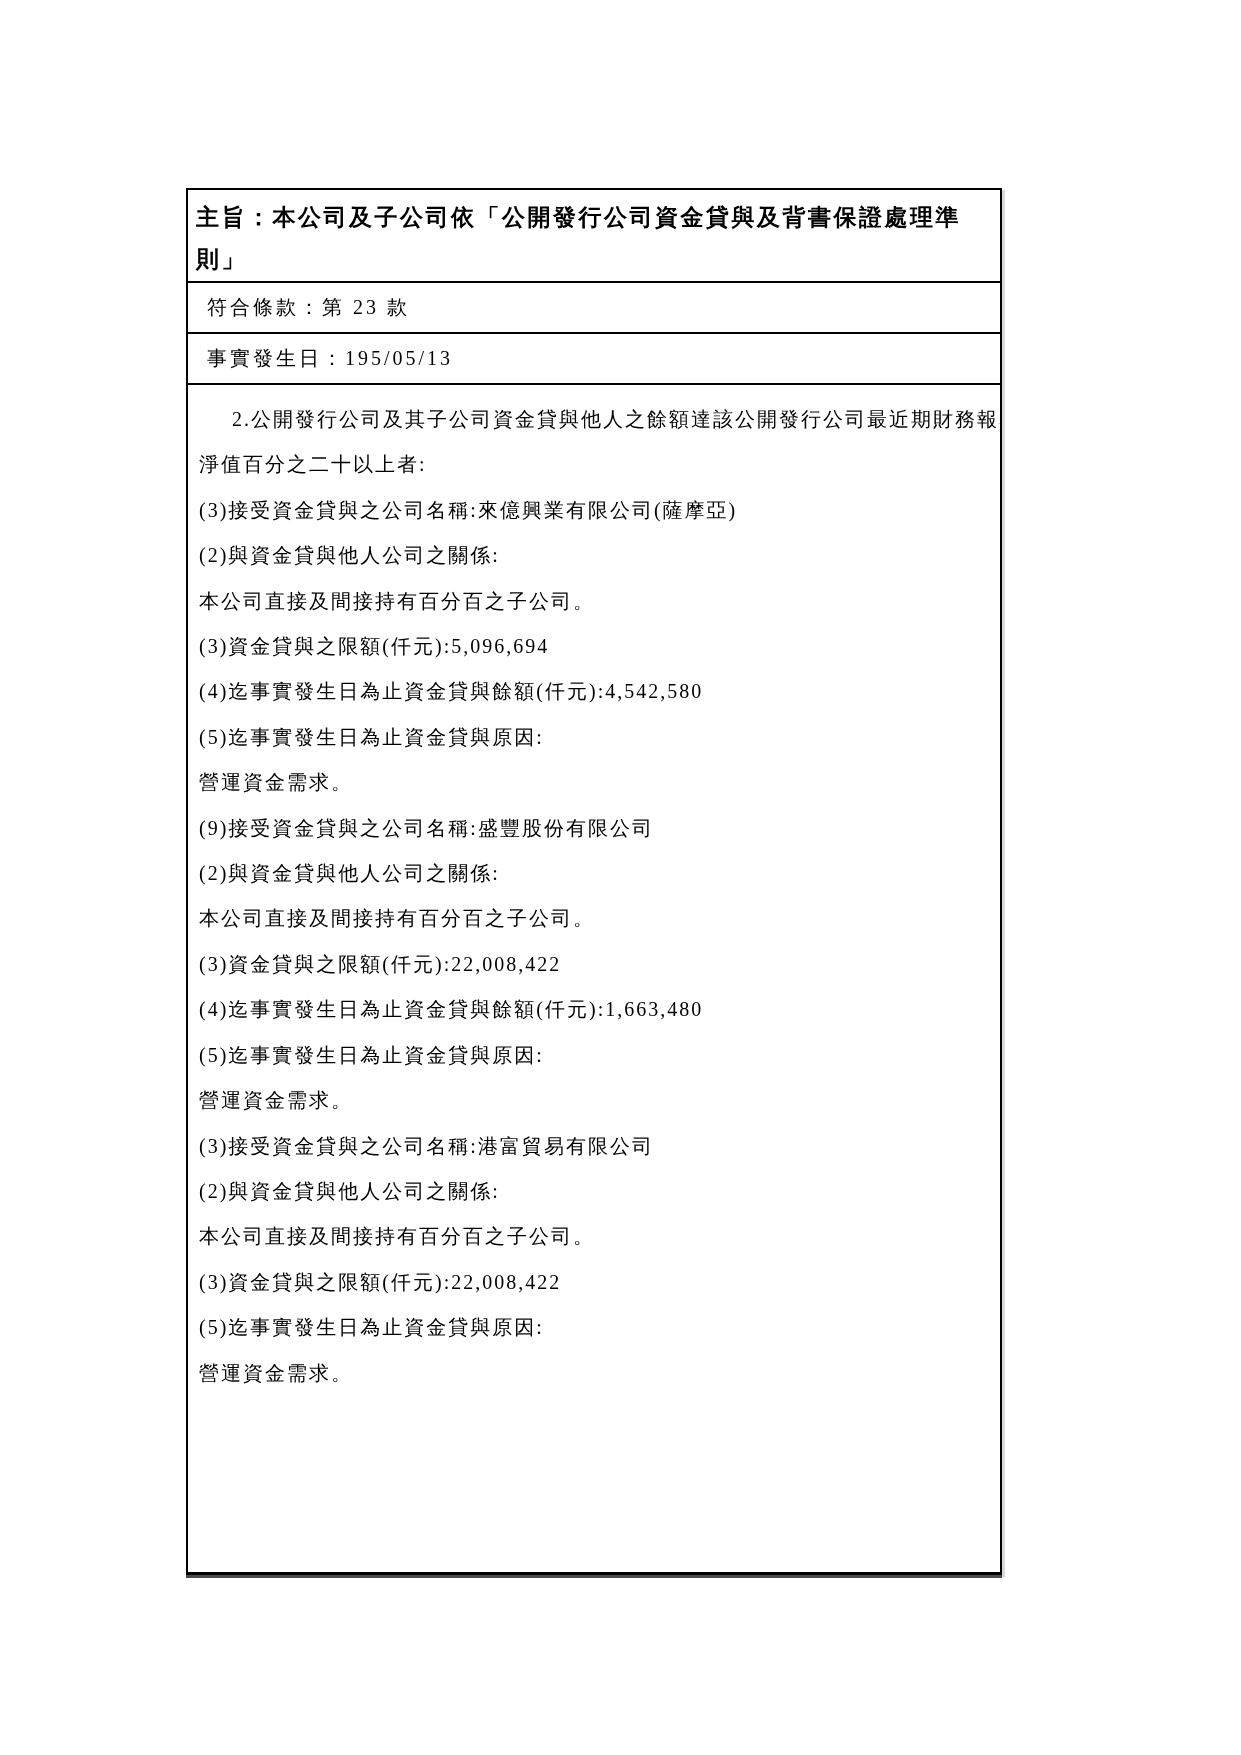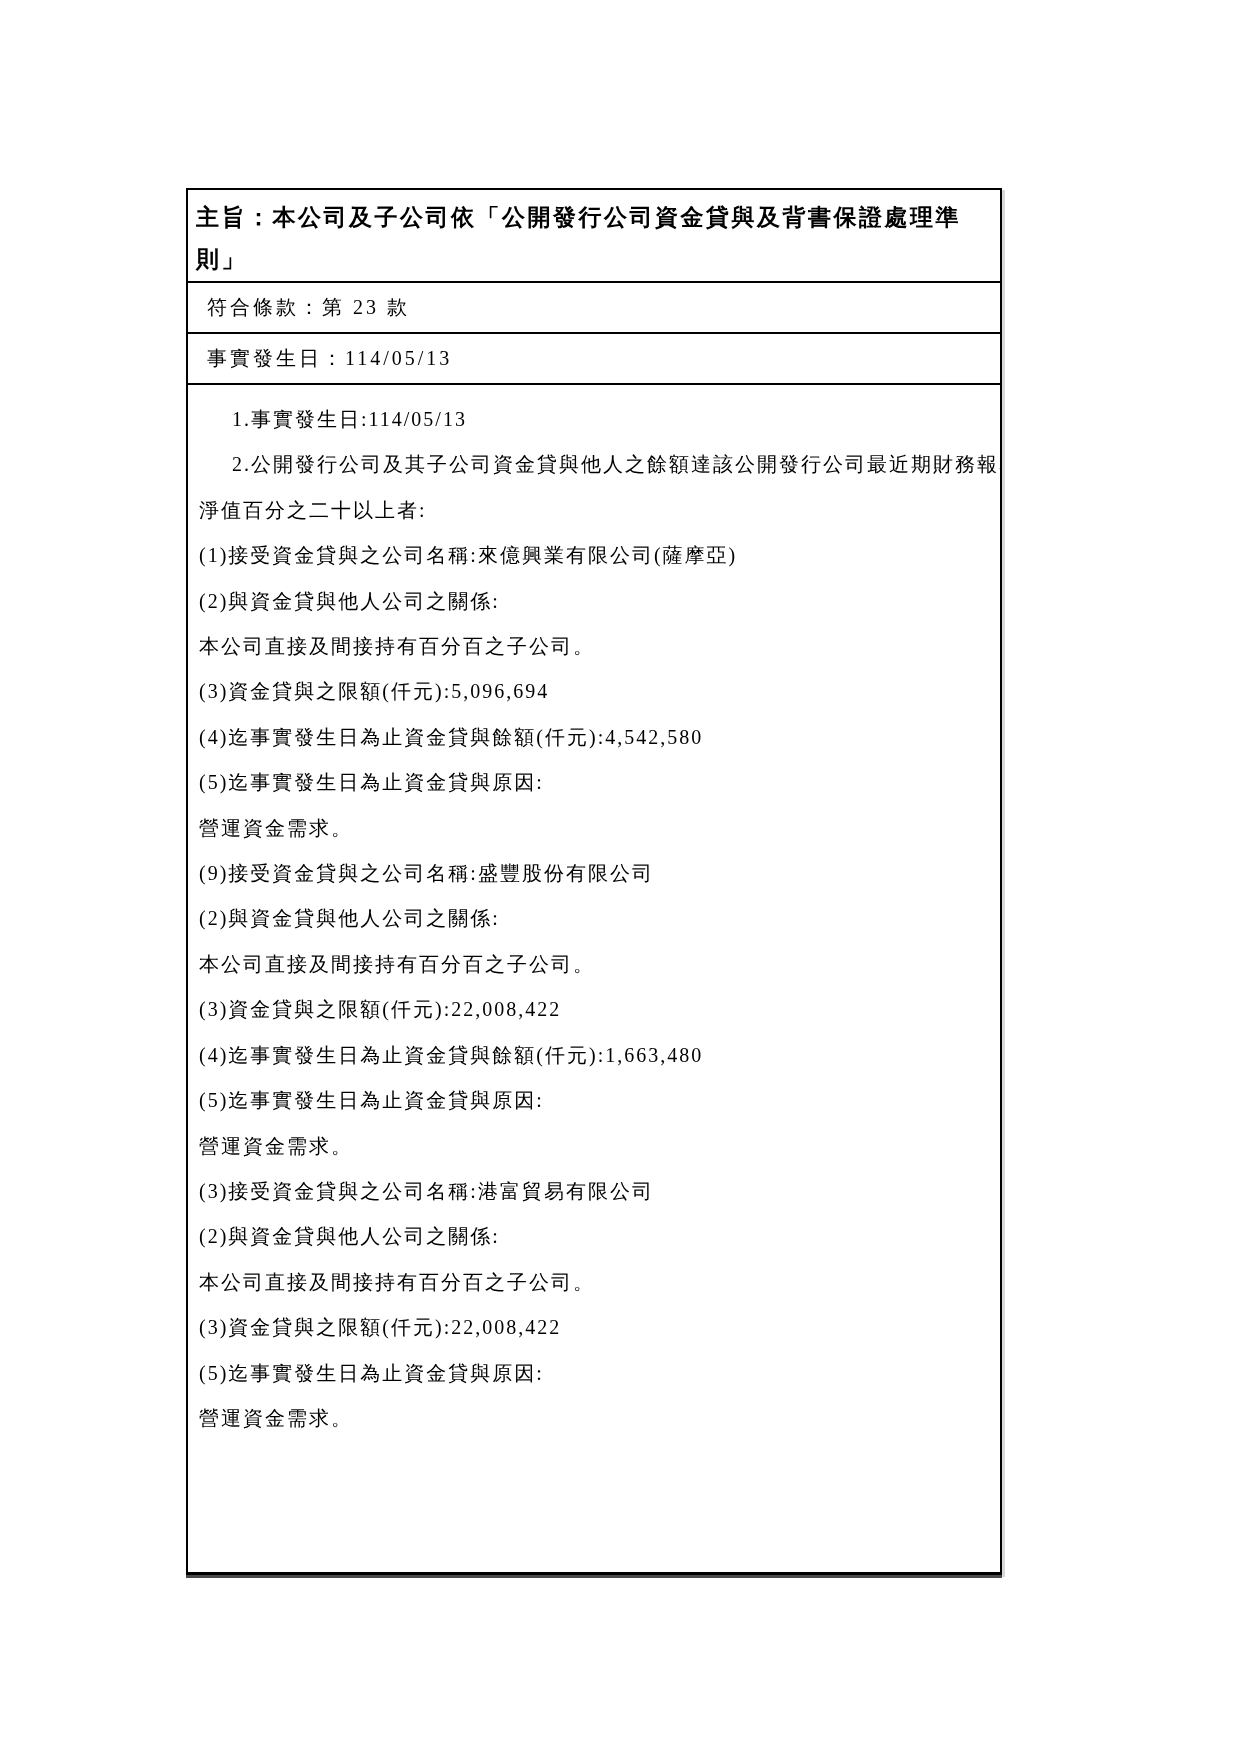--- a/index.html
+++ b/index.html
@@ -72,28 +72,27 @@
 <div class="page">
   <div class="announcement-table">
 
     <div class="row subject-row">
       <div class="subject-line1">主旨：本公司及子公司依「公開發行公司資金貸與及背書保證處理準則」</div>
       <div class="subject-line2">第二十二條第一項第一款規定公告</div>
     </div>
 
     <div class="row field-row">符合條款：第 23 款</div>
 
-    <div class="row field-row">事實發生日：114/05/13</div>
+    <div class="row field-row">事實發生日：195/05/13</div>
 
 
     <div class="row content-row" id="announcement-body">
-        <div class="content-line num">1.事實發生日:114/05/13</div>
         <div class="content-line num">2.公開發行公司及其子公司資金貸與他人之餘額達該公開發行公司最近期財務報表</div>
         <div class="content-line plain">淨值百分之二十以上者:</div>
-        <div class="content-line plain">(1)接受資金貸與之公司名稱:來億興業有限公司(薩摩亞)</div>
+        <div class="content-line plain">(3)接受資金貸與之公司名稱:來億興業有限公司(薩摩亞)</div>
         <div class="content-line plain">(2)與資金貸與他人公司之關係:</div>
         <div class="content-line plain">本公司直接及間接持有百分百之子公司。</div>
         <div class="content-line plain">(3)資金貸與之限額(仟元):5,096,694</div>
         <div class="content-line plain">(4)迄事實發生日為止資金貸與餘額(仟元):4,542,580</div>
         <div class="content-line plain">(5)迄事實發生日為止資金貸與原因:</div>
         <div class="content-line plain">營運資金需求。</div>
         <div class="content-line plain">(9)接受資金貸與之公司名稱:盛豐股份有限公司</div>
         <div class="content-line plain">(2)與資金貸與他人公司之關係:</div>
         <div class="content-line plain">本公司直接及間接持有百分百之子公司。</div>
         <div class="content-line plain">(3)資金貸與之限額(仟元):22,008,422</div>

